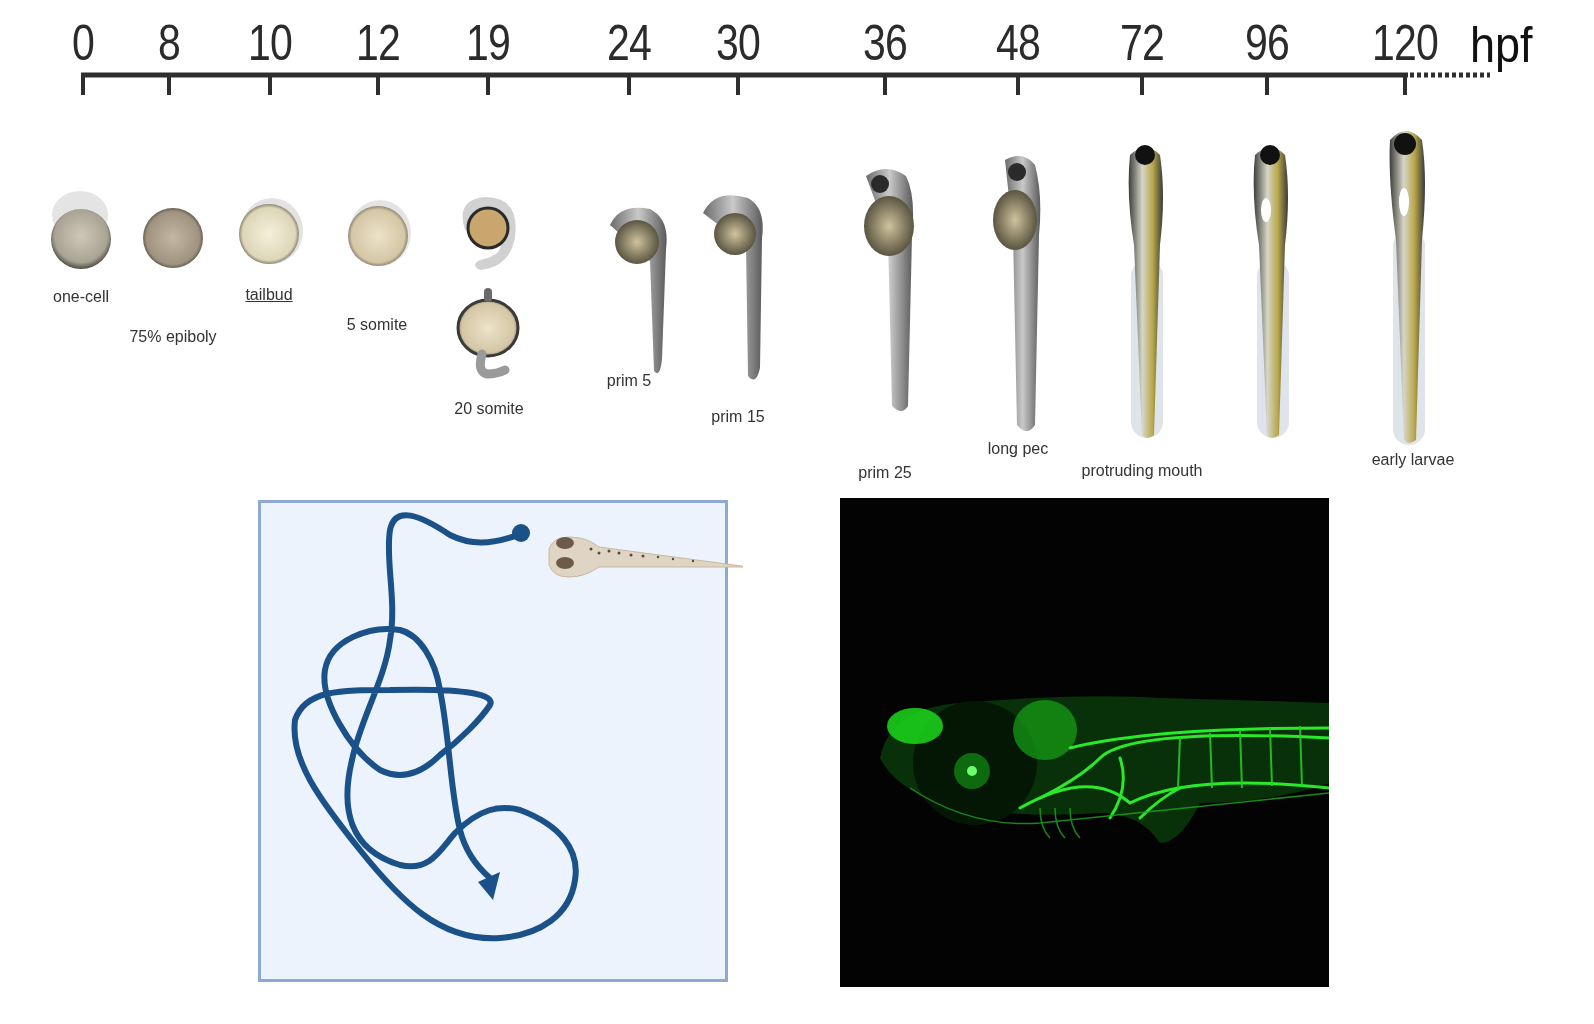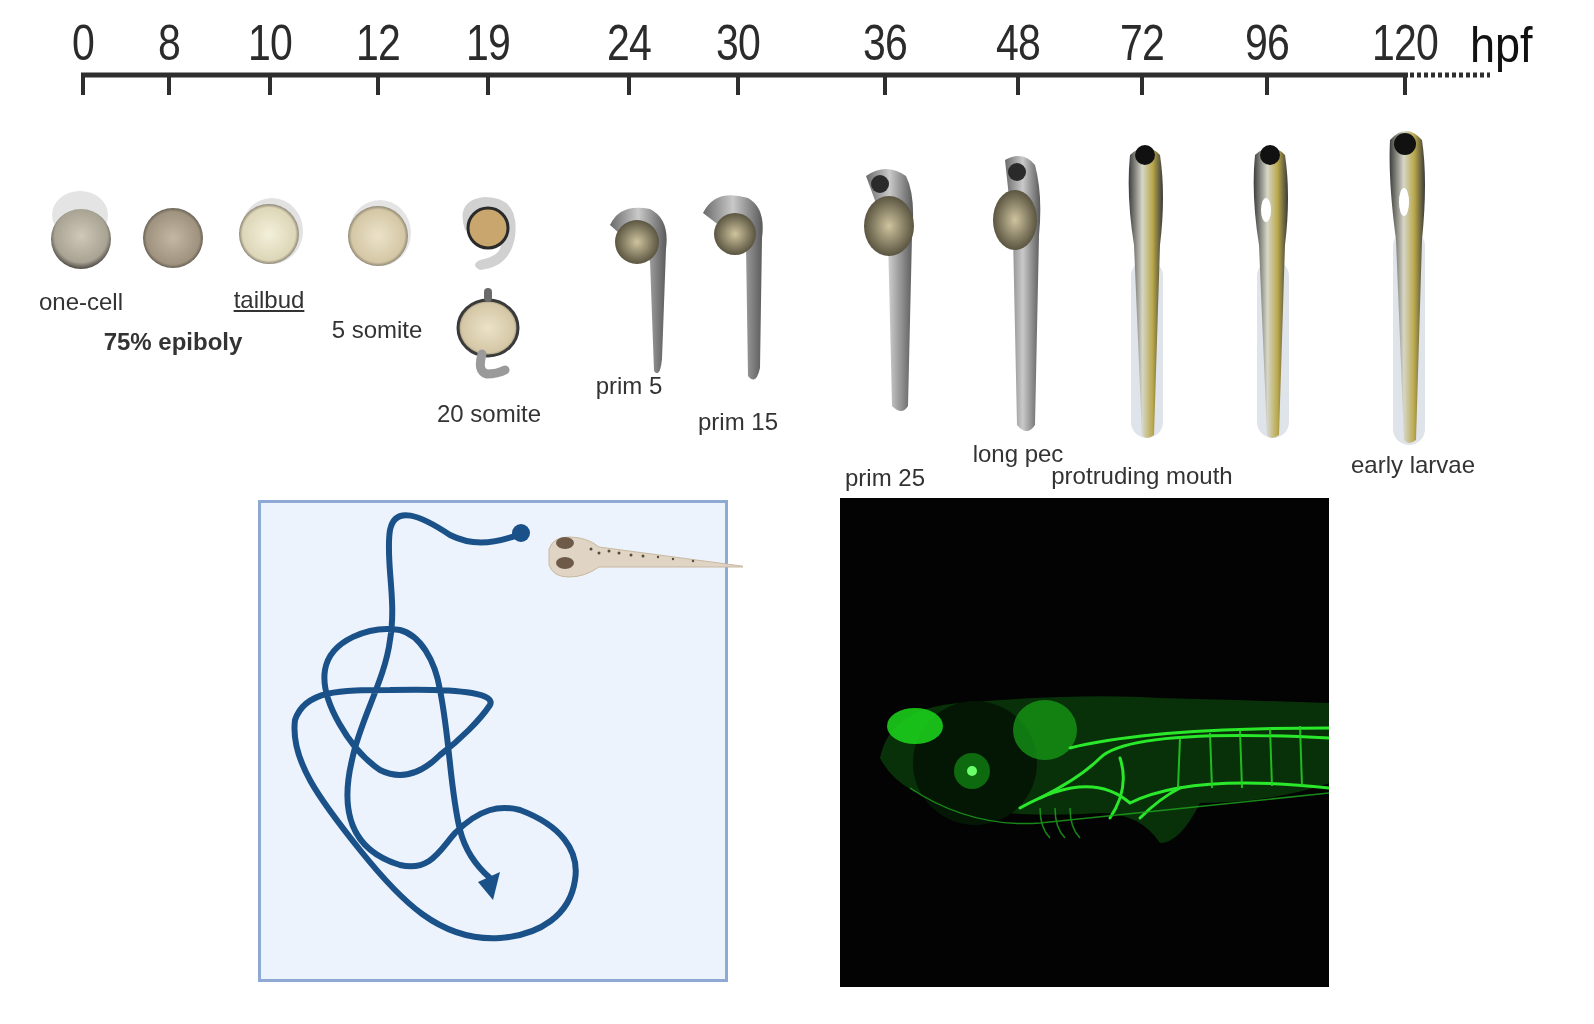--- a/index.html
+++ b/index.html
@@ -2,21 +2,21 @@
 <html><head>
 <meta charset="utf-8">
 <style>
   html, body { margin:0; padding:0; background:#ffffff; }
   body { width:1594px; height:1024px; position:relative; overflow:hidden;
          font-family:"Liberation Sans", sans-serif; color:#333; }
   .abs { position:absolute; }
   .tick-label { position:absolute; top:18px; font-size:50px; color:#2b2b2b;
                 transform:translateX(-50%) scaleX(0.82); letter-spacing:-1px; line-height:1; }
   .unit-label { position:absolute; top:20px; left:1470px; font-size:50px; color:#111; line-height:1; transform:scaleX(0.9); transform-origin:left; }
-  .stage-label { position:absolute; font-size:24px; color:#333; white-space:nowrap; transform:translateX(-50%); }
+  .stage-label { position:absolute; font-size:16px; color:#333; white-space:nowrap; transform:translateX(-50%); }
   .panel-behavior { position:absolute; left:258px; top:500px; width:470px; height:482px;
                     background:#edf3fc; border:3px solid #8ea9d4; box-sizing:border-box; }
   .panel-fluor { position:absolute; left:840px; top:498px; width:489px; height:489px; background:#020302; overflow:hidden; }
 </style>
 </head>
 <body>
 
 <div class="abs" style="left:0;top:0;width:1594px;height:110px;">
   <svg class="abs" style="left:0;top:0" width="1594" height="110">
     <line x1="81" y1="75" x2="1408" y2="75" stroke="#2e2e2e" stroke-width="5"></line>
@@ -155,21 +155,21 @@
   <g>
     <rect x="1393" y="120" width="32" height="215" rx="16" fill="#dfe3ea"></rect>
     <path d="M1390 30 q16 -18 32 0 q6 40 0 100 l-6 200 q-8 6 -12 0 l-8 -200 q-8 -60 -6 -100" fill="url(#larva)"></path>
     <circle cx="1405" cy="34" r="11" fill="#111"></circle>
     <ellipse cx="1404" cy="92" rx="5" ry="14" fill="#fff"></ellipse>
   </g>
 </svg>
 
 <div id="stage-labels">
     <div class="stage-label" style="left: 81px; top: 288px;">one-cell</div>
-    <div class="stage-label" style="left: 173px; top: 328px; font-weight: bold;">75% epiboly</div>
+    <div class="stage-label" style="left: 173px; top: 328px;">75% epiboly</div>
     <div class="stage-label" style="left: 269px; top: 286px; text-decoration: underline;">tailbud</div>
     <div class="stage-label" style="left: 377px; top: 316px;">5 somite</div>
     <div class="stage-label" style="left: 489px; top: 400px;">20 somite</div>
     <div class="stage-label" style="left: 629px; top: 372px;">prim 5</div>
     <div class="stage-label" style="left: 738px; top: 408px;">prim 15</div>
     <div class="stage-label" style="left: 885px; top: 418px; margin-top: 46px;">prim 25</div>
     <div class="stage-label" style="left: 1018px; top: 440px; text-align: center;">long pec</div>
     <div class="stage-label" style="left: 1142px; top: 462px;">protruding mouth</div>
     <div class="stage-label" style="left: 1413px; top: 451px;">early larvae</div>
   </div>

